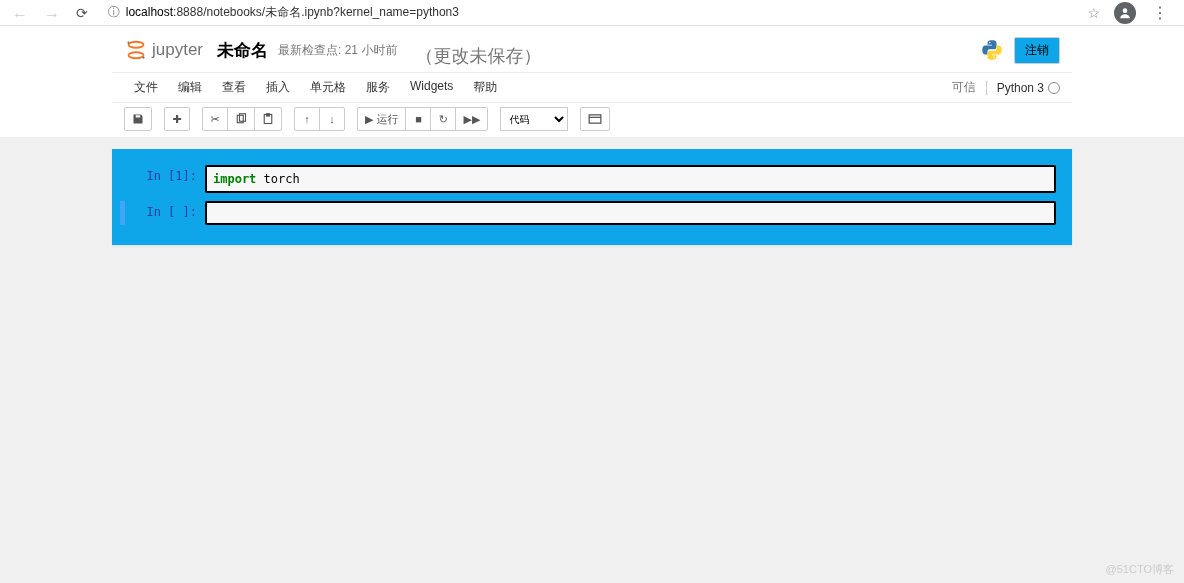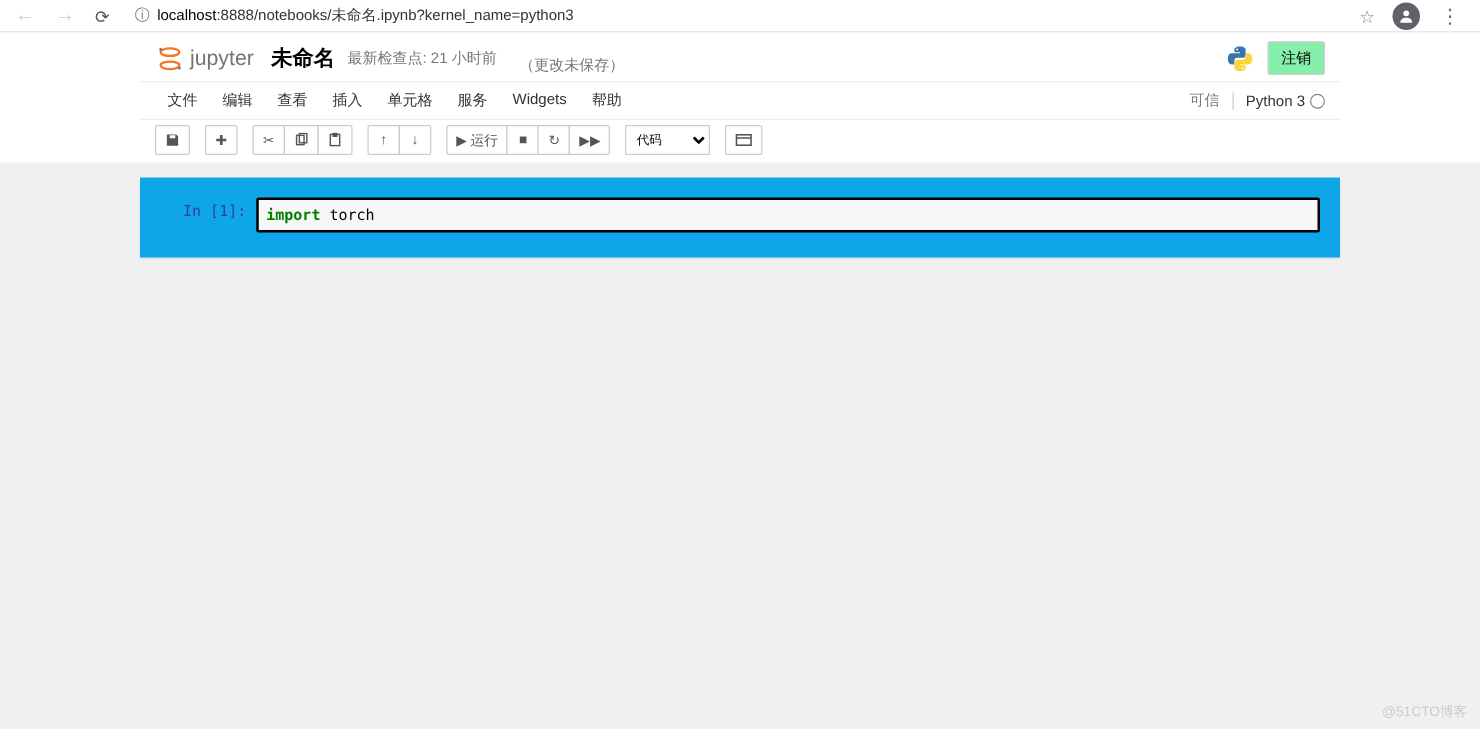--- a/index.html
+++ b/index.html
@@ -21,24 +21,24 @@
     
     .notebook-app { background: #f0f0f0; min-height: calc(100vh - 26px); }
     .header-container { background: #fff; }
     .header { max-width: 960px; margin: 0 auto; padding: 6px 12px 4px; display: flex; align-items: center; justify-content: space-between; }
     .header-left { display: flex; align-items: center; gap: 10px; }
     .logo { display: flex; align-items: center; gap: 4px; }
     .logo-icon { width: 24px; height: 24px; }
     .logo-text { font-size: 17px; color: #757575; font-weight: 400; }
     .nb-title { font-size: 17px; color: #000; font-weight: 600; margin-left: 4px; }
     .checkpoint { font-size: 12px; color: #777; }
-    .autosave { font-size: 12px; color: #777; margin-left: 8px; margin-top: 12px; }
+    .autosave { font-size: 18px; color: #777; margin-left: 8px; margin-top: 12px; }
     .header-right { display: flex; align-items: center; gap: 10px; }
     .python-icon { width: 24px; height: 24px; }
-    .logout-btn { border: 1px solid #ccc; background: #86efac; padding: 4px 10px; font-size: 12px; border-radius: 2px; cursor: pointer; }
+    .logout-btn { border: 1px solid #ccc; background: #0ea5e9; padding: 4px 10px; font-size: 12px; border-radius: 2px; cursor: pointer; }
     
     .menubar { max-width: 960px; margin: 0 auto; padding: 0 12px; display: flex; align-items: center; justify-content: space-between; border-top: 1px solid #eee; }
     .menus { display: flex; }
     .menu-item { padding: 6px 10px; font-size: 12px; color: #333; cursor: pointer; }
     .kernel-ind { display: flex; align-items: center; gap: 10px; font-size: 12px; color: #777; }
     .kernel-name { border-left: 1px solid #ccc; padding-left: 10px; color: #333; display: flex; align-items: center; gap: 4px; }
     .kernel-circle { width: 12px; height: 12px; border: 1px solid #888; border-radius: 50%; display: inline-block; }
     
     .toolbar { max-width: 960px; margin: 0 auto; padding: 4px 12px 6px; display: flex; align-items: center; gap: 3px; border-top: 1px solid #eee; }
     .tb-btn { border: 1px solid #ccc; background: #fff; padding: 3px 7px; font-size: 11px; border-radius: 2px; cursor: pointer; display: flex; align-items: center; justify-content: center; min-width: 26px; height: 24px; color: #555; }
@@ -178,16 +178,23 @@
   </div>
 
   <div class="notebook-container">
     <div class="cell">
       <div class="cell-marker"></div>
       <div class="prompt in">In [1]:</div>
       <div class="input-area">
         <div class="code-input"><span class="kw">import</span><span> torch</span></div>
       </div>
     </div>
+    <div class="cell command-mode">
+      <div class="cell-marker"></div>
+      <div class="prompt in">In [ ]:</div>
+      <div class="input-area">
+        <div class="code-input"><span class="kw"></span><span></span></div>
+      </div>
+    </div>
   </div>
 </div>
 
 <div class="watermark">@51CTO博客</div>
 
 </body></html>

